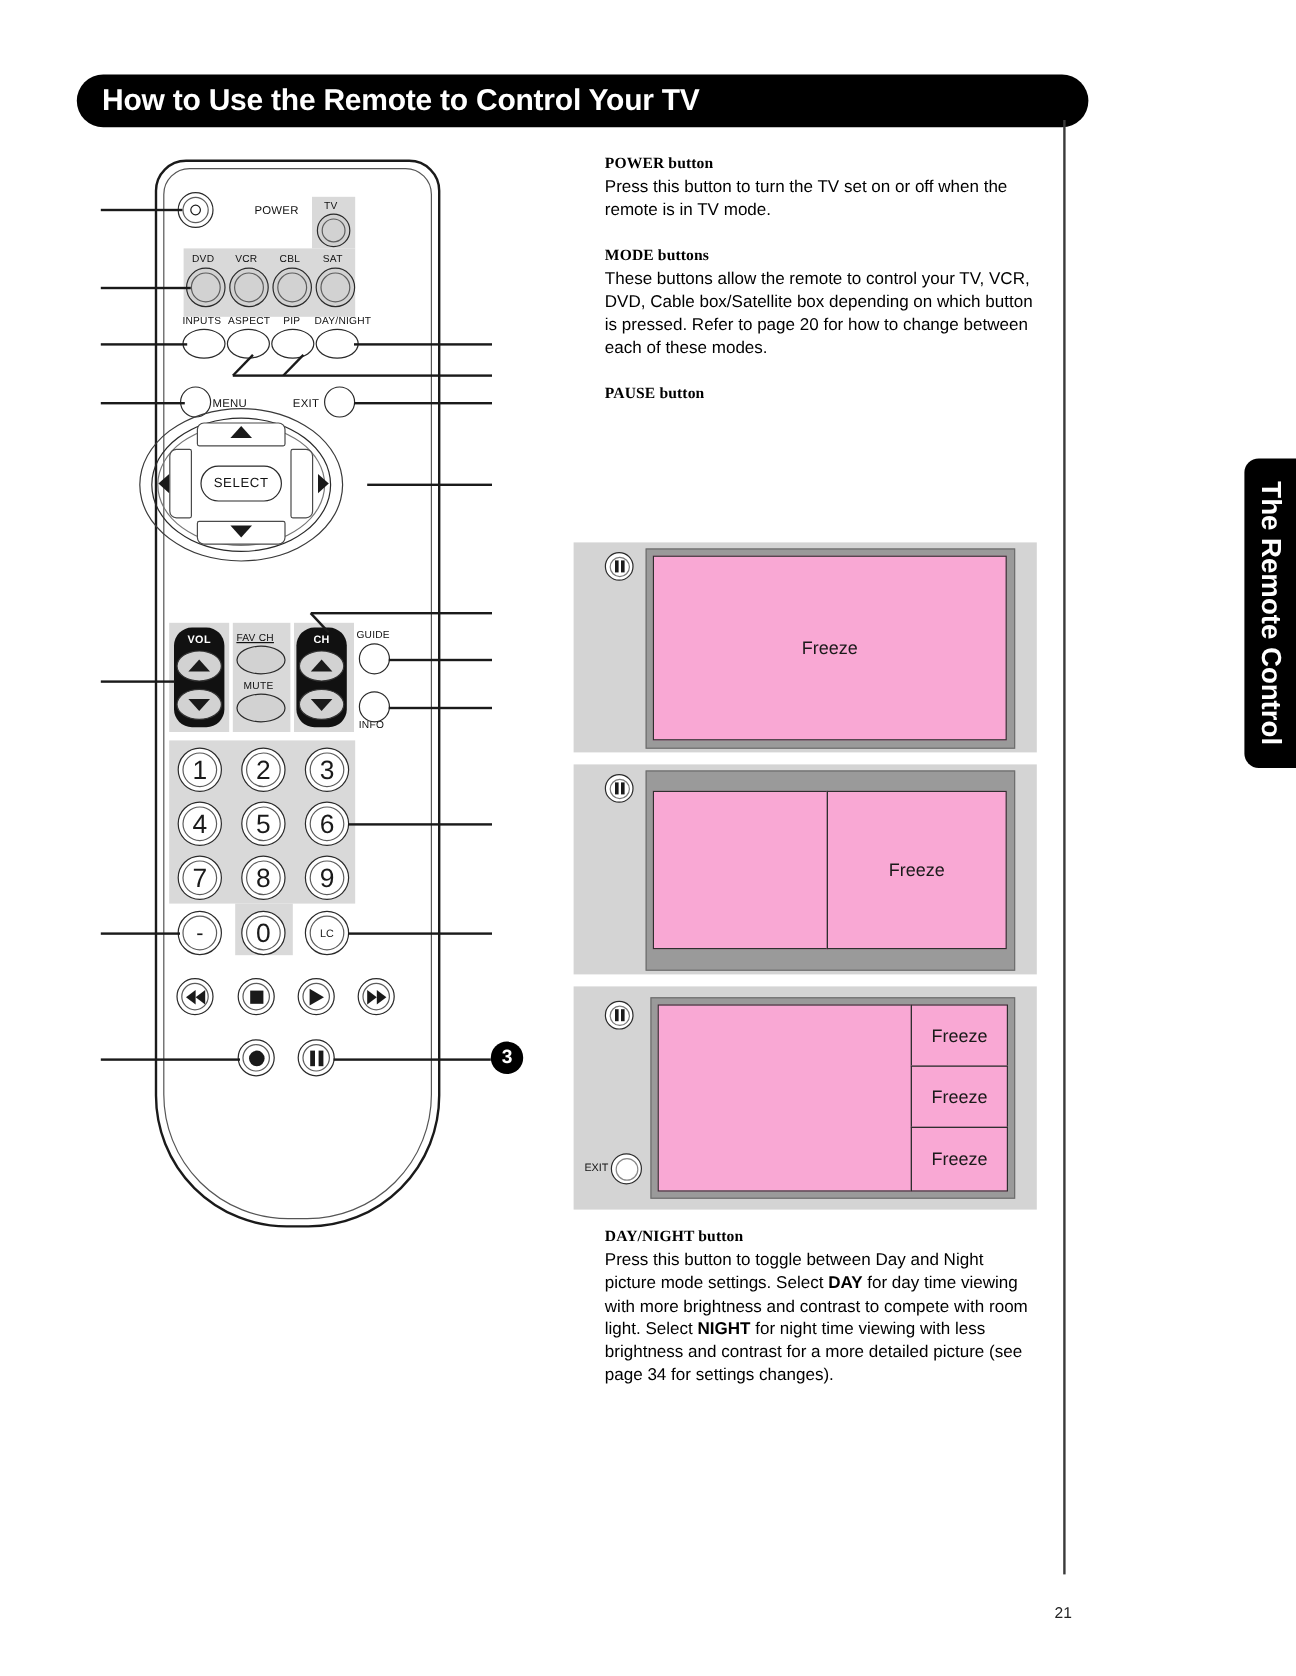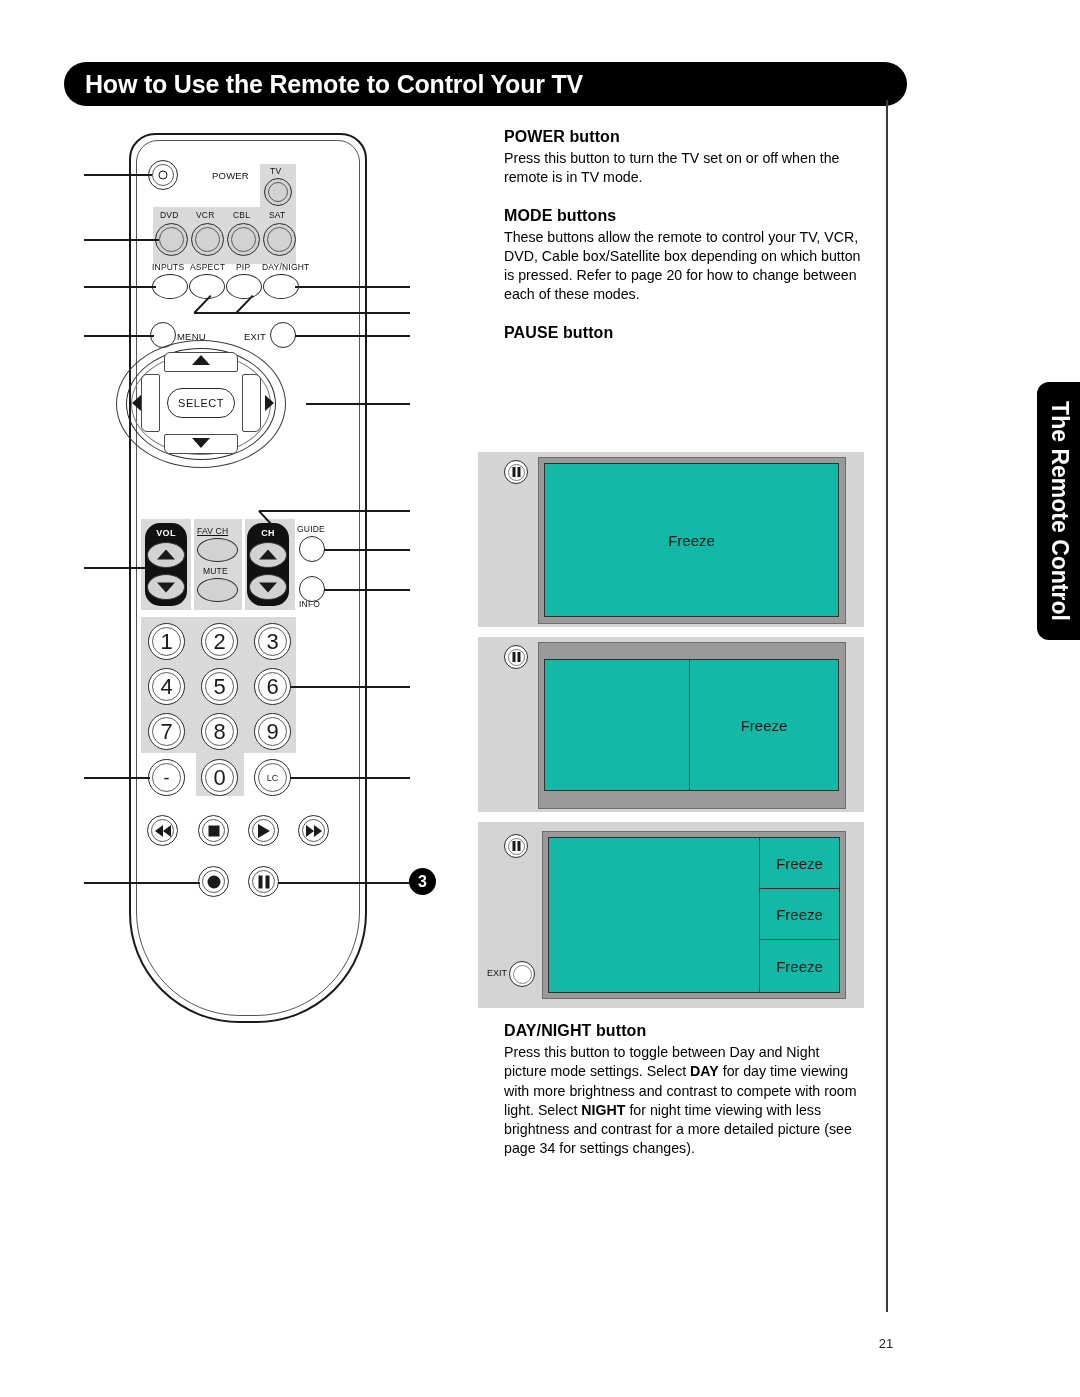--- a/index.html
+++ b/index.html
@@ -179,36 +179,36 @@
   .g-pause i:last-child{ left:8px; }
   .g-play{ border-top:7px solid transparent; border-bottom:7px solid transparent; border-left:12px solid #1a1a1a; }
   .g-rew, .g-ff{ display:flex; }
   .g-rew span{ border-top:6px solid transparent; border-bottom:6px solid transparent; border-right:8px solid #1a1a1a; display:block;}
   .g-ff span{ border-top:6px solid transparent; border-bottom:6px solid transparent; border-left:8px solid #1a1a1a; display:block;}
   .g-powerdot{ width:9px; height:9px; border-radius:50%; border:1.5px solid #1a1a1a; }
 
   
   #text-column{ position:absolute; left:504px; top:128px; width:360px; }
   .sec-head{
-    font-size:16px; font-weight:bold; margin:0 0 3px 0; letter-spacing:0.1px;
+    font-size:13px; font-weight:bold; margin:0 0 3px 0; letter-spacing:0.1px;font-family:Liberation Serif, serif;
   }
   .sec-body{
     font-size:14.2px; line-height:19.3px; margin:0 0 19px 0;
   }
   .sec-body b{ font-weight:bold; }
 
   
   .freeze-panel{
     position:absolute; background:#d4d4d4;
   }
   .tv-bezel{
     position:absolute; background:#9a9a9a; border:1px solid #6e6e6e;
   }
   .tv-screen{
-    position:absolute; background:#14b8a6; border:1.5px solid #2f2f2f;
+    position:absolute; background:#f9a8d4; border:1.5px solid #2f2f2f;
     display:flex;
   }
   .freeze-txt{
     font-size:15px; color:#1a1a1a; white-space:nowrap;
   }
   .pause-ic{
     position:absolute; width:24px; height:24px; border-radius:50%;
     border:1.5px solid #2a2a2a; background:#fff;
   }
   .pause-ic::after{

